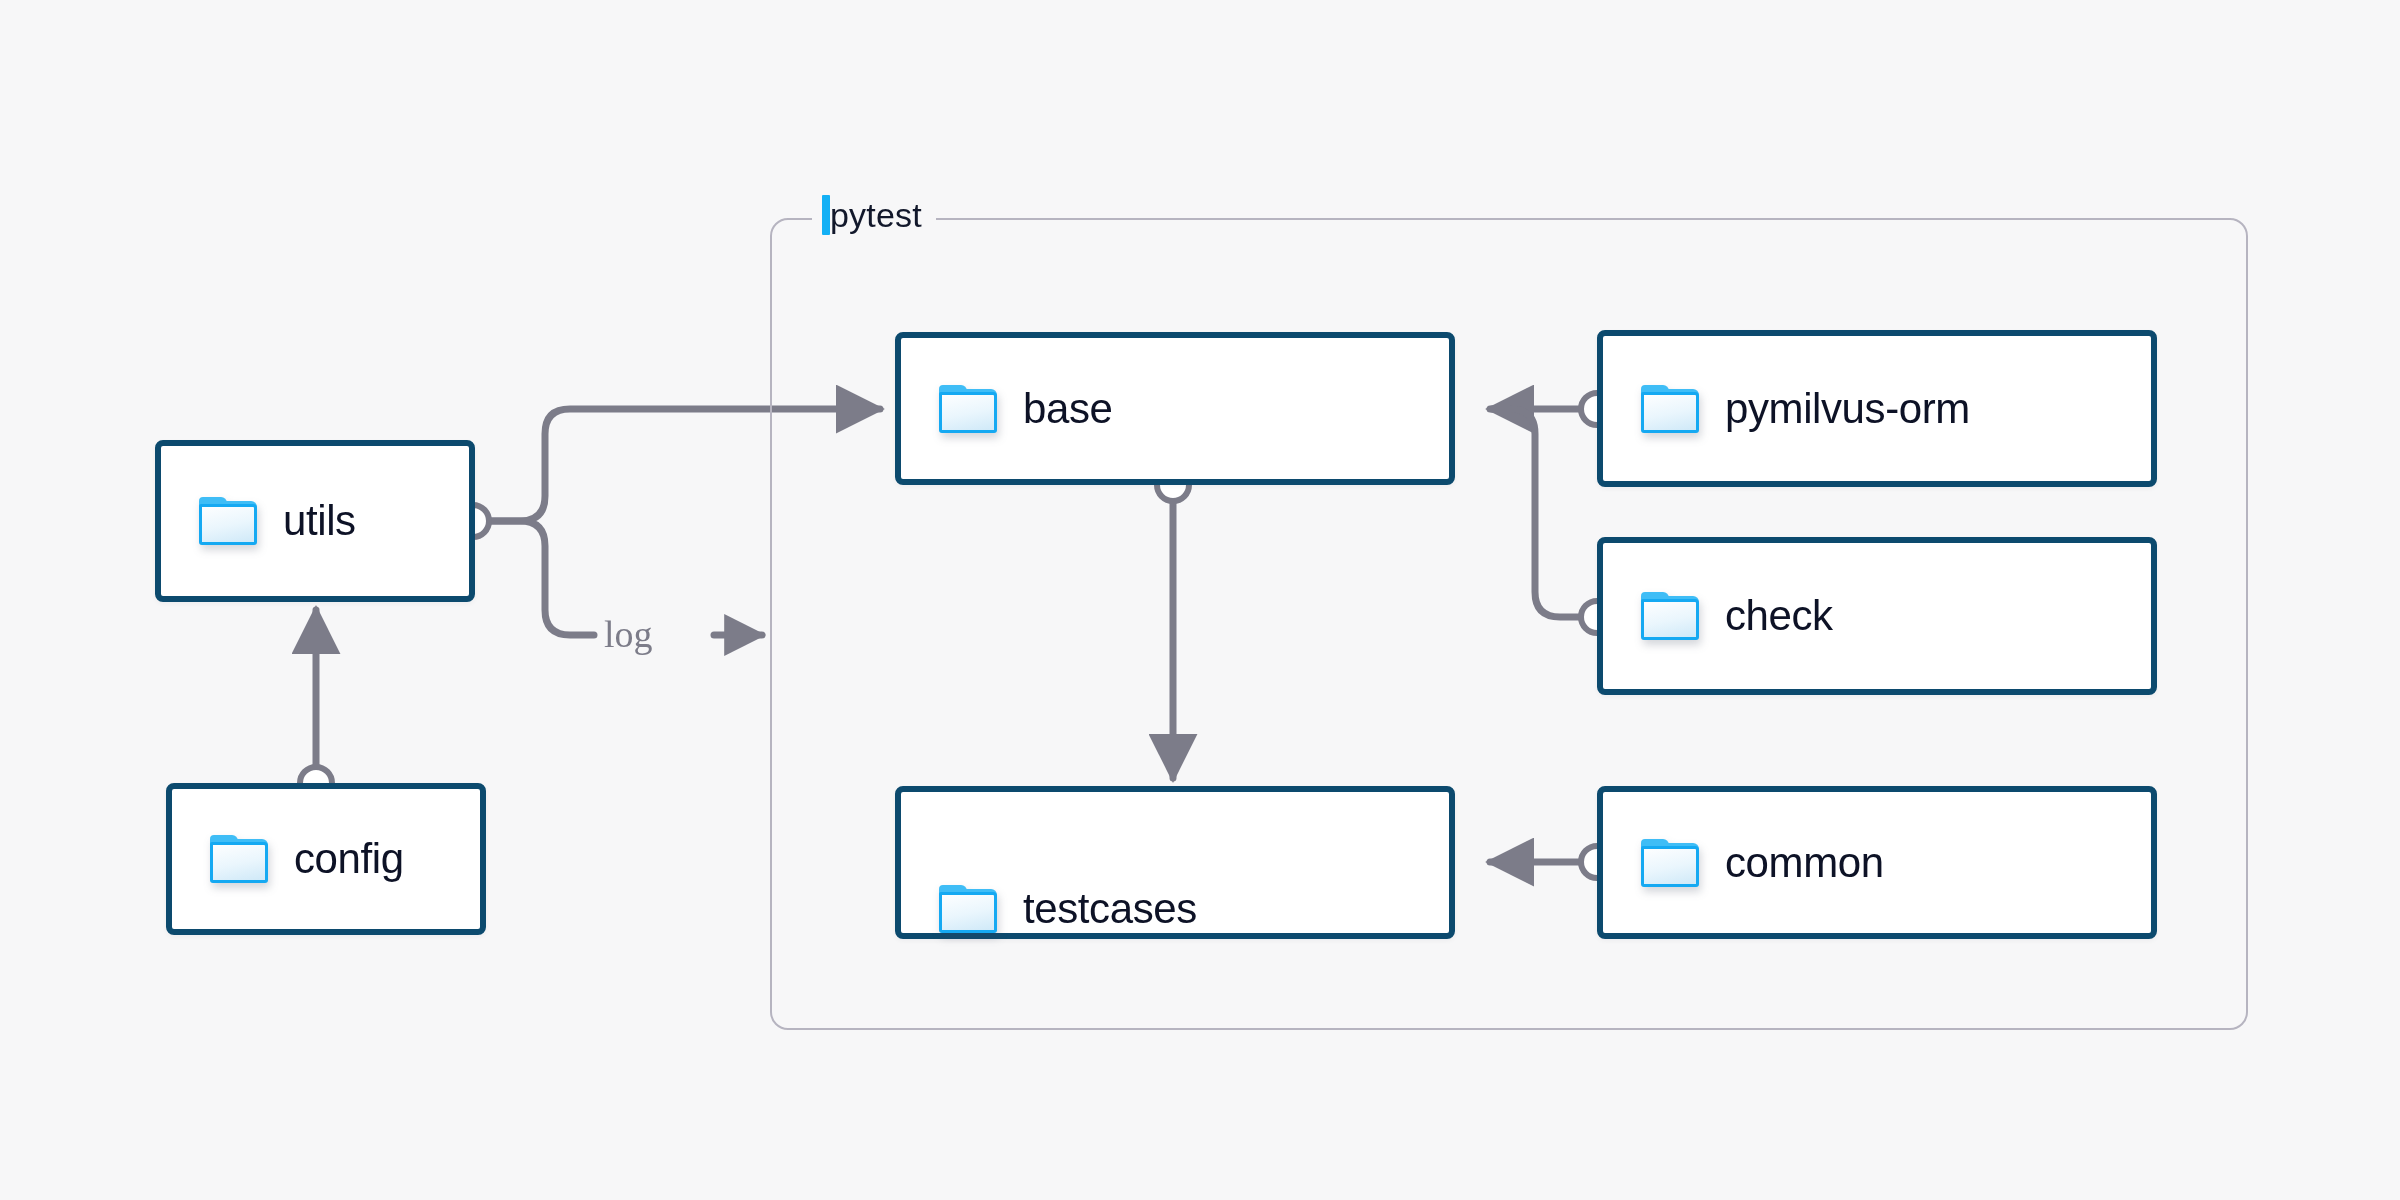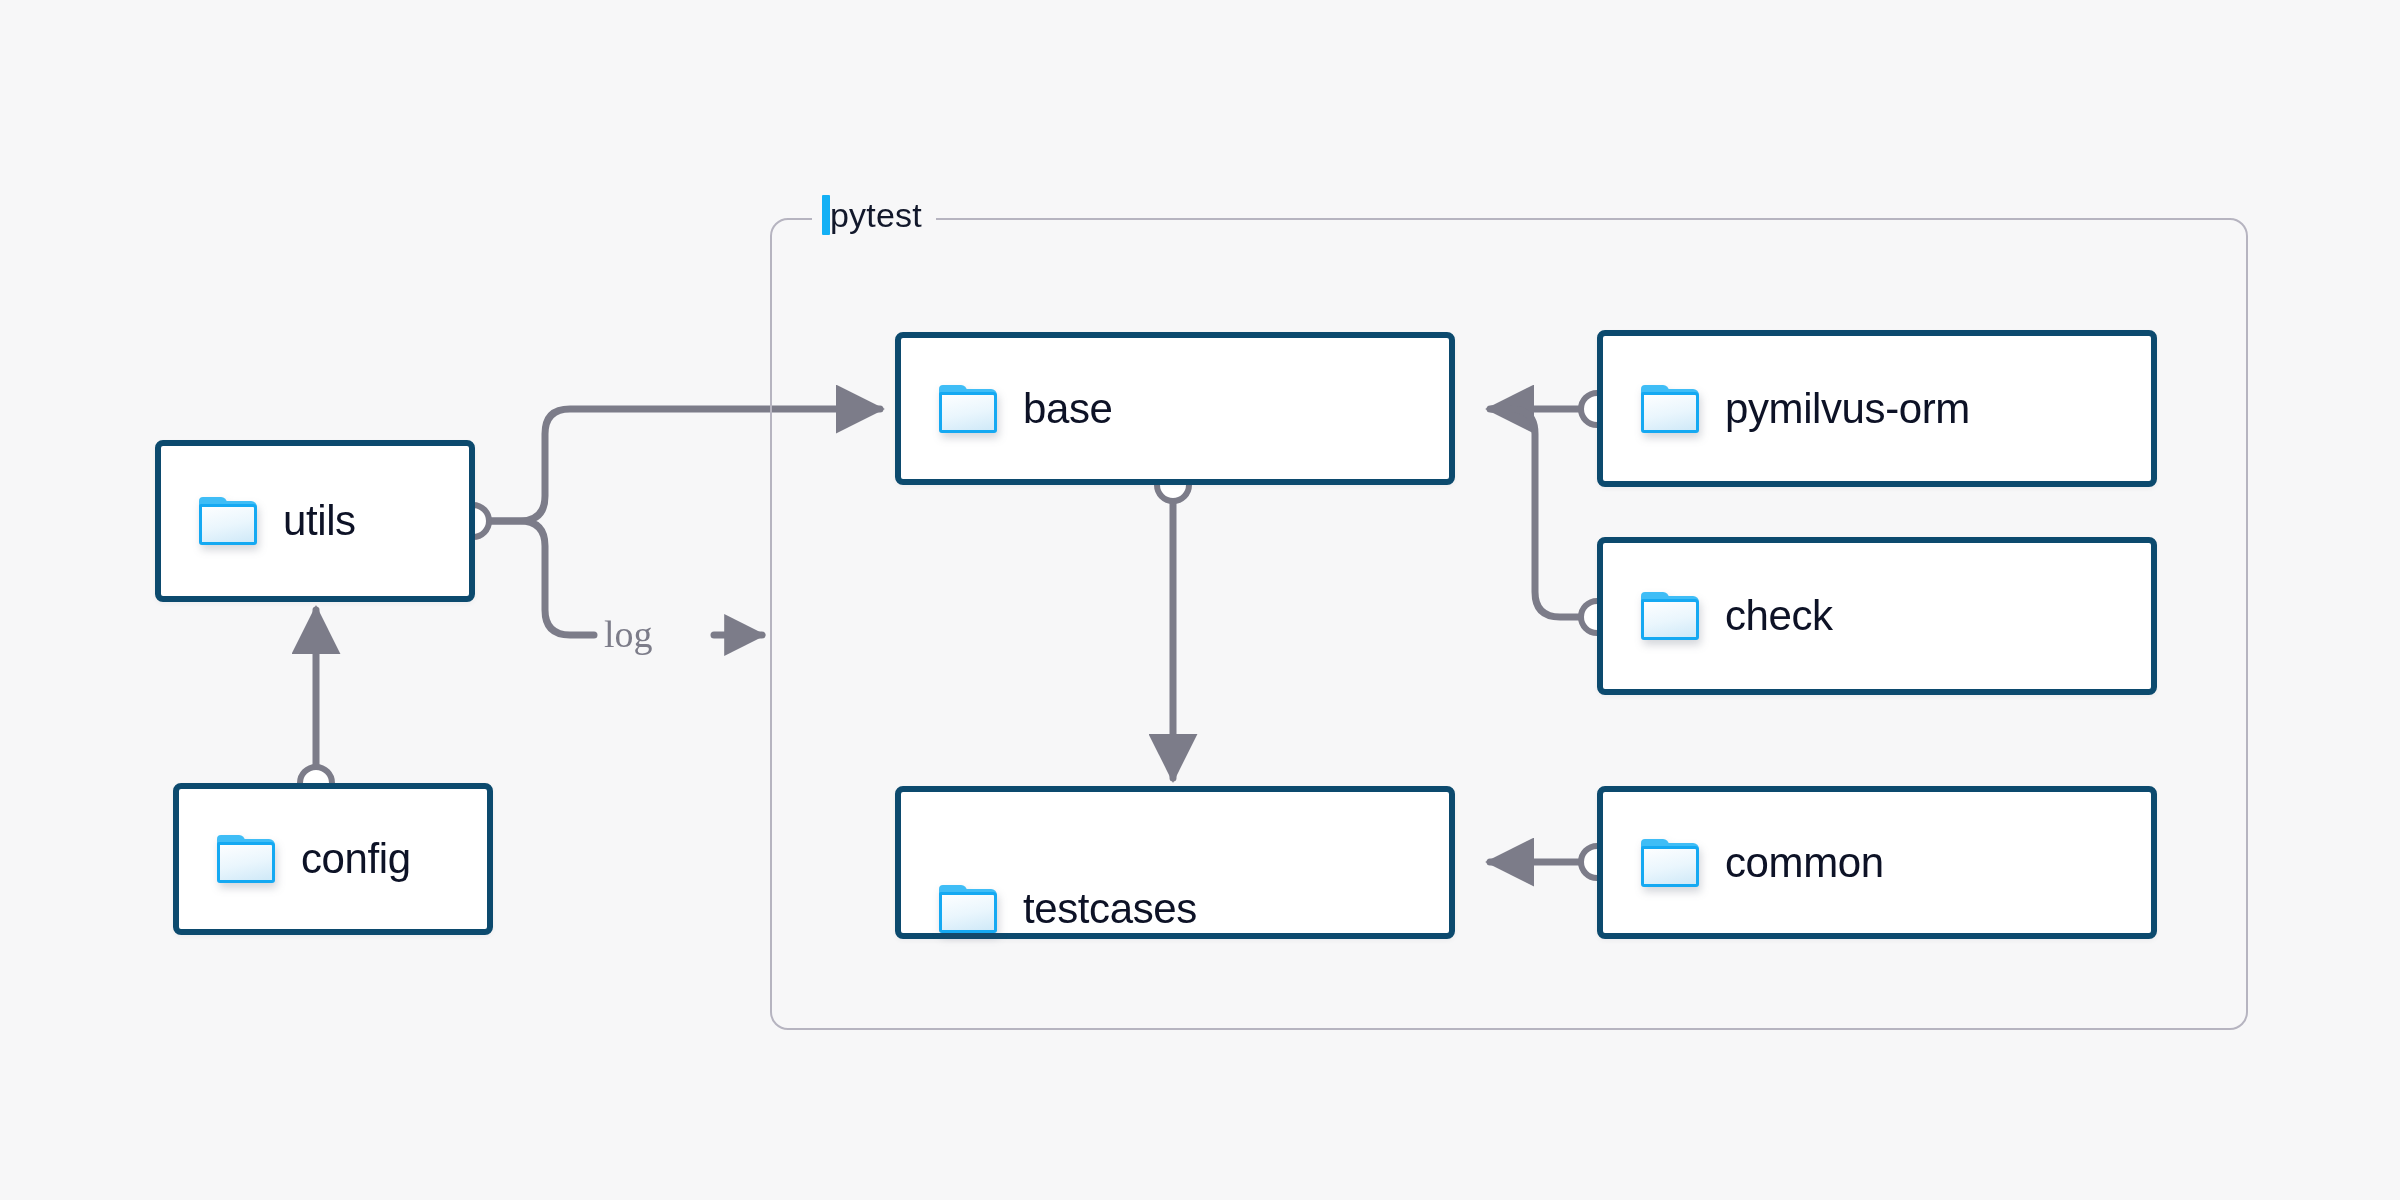--- a/index.html
+++ b/index.html
@@ -164,21 +164,21 @@
 
   <div class="node" style="left:155px; top:440px; width:320px; height:162px;text-align:center;">
     <span class="folder">
       <span class="tab"></span>
         <span class="lip"></span>
         <span class="body"></span>
     </span>
     <span class="label">utils</span>
   </div>
 
-  <div class="node" style="left:173px; top:783px; width:320px; height:152px;">
+  <div class="node" style="left:166px; top:783px; width:320px; height:152px;">
     <span class="folder">
       <span class="tab"></span>
         <span class="lip"></span>
         <span class="body"></span>
     </span>
     <span class="label">config</span>
   </div>
 
   <div class="node" style="left:895px; top:332px; width:560px; height:153px;">
     <span class="folder">

